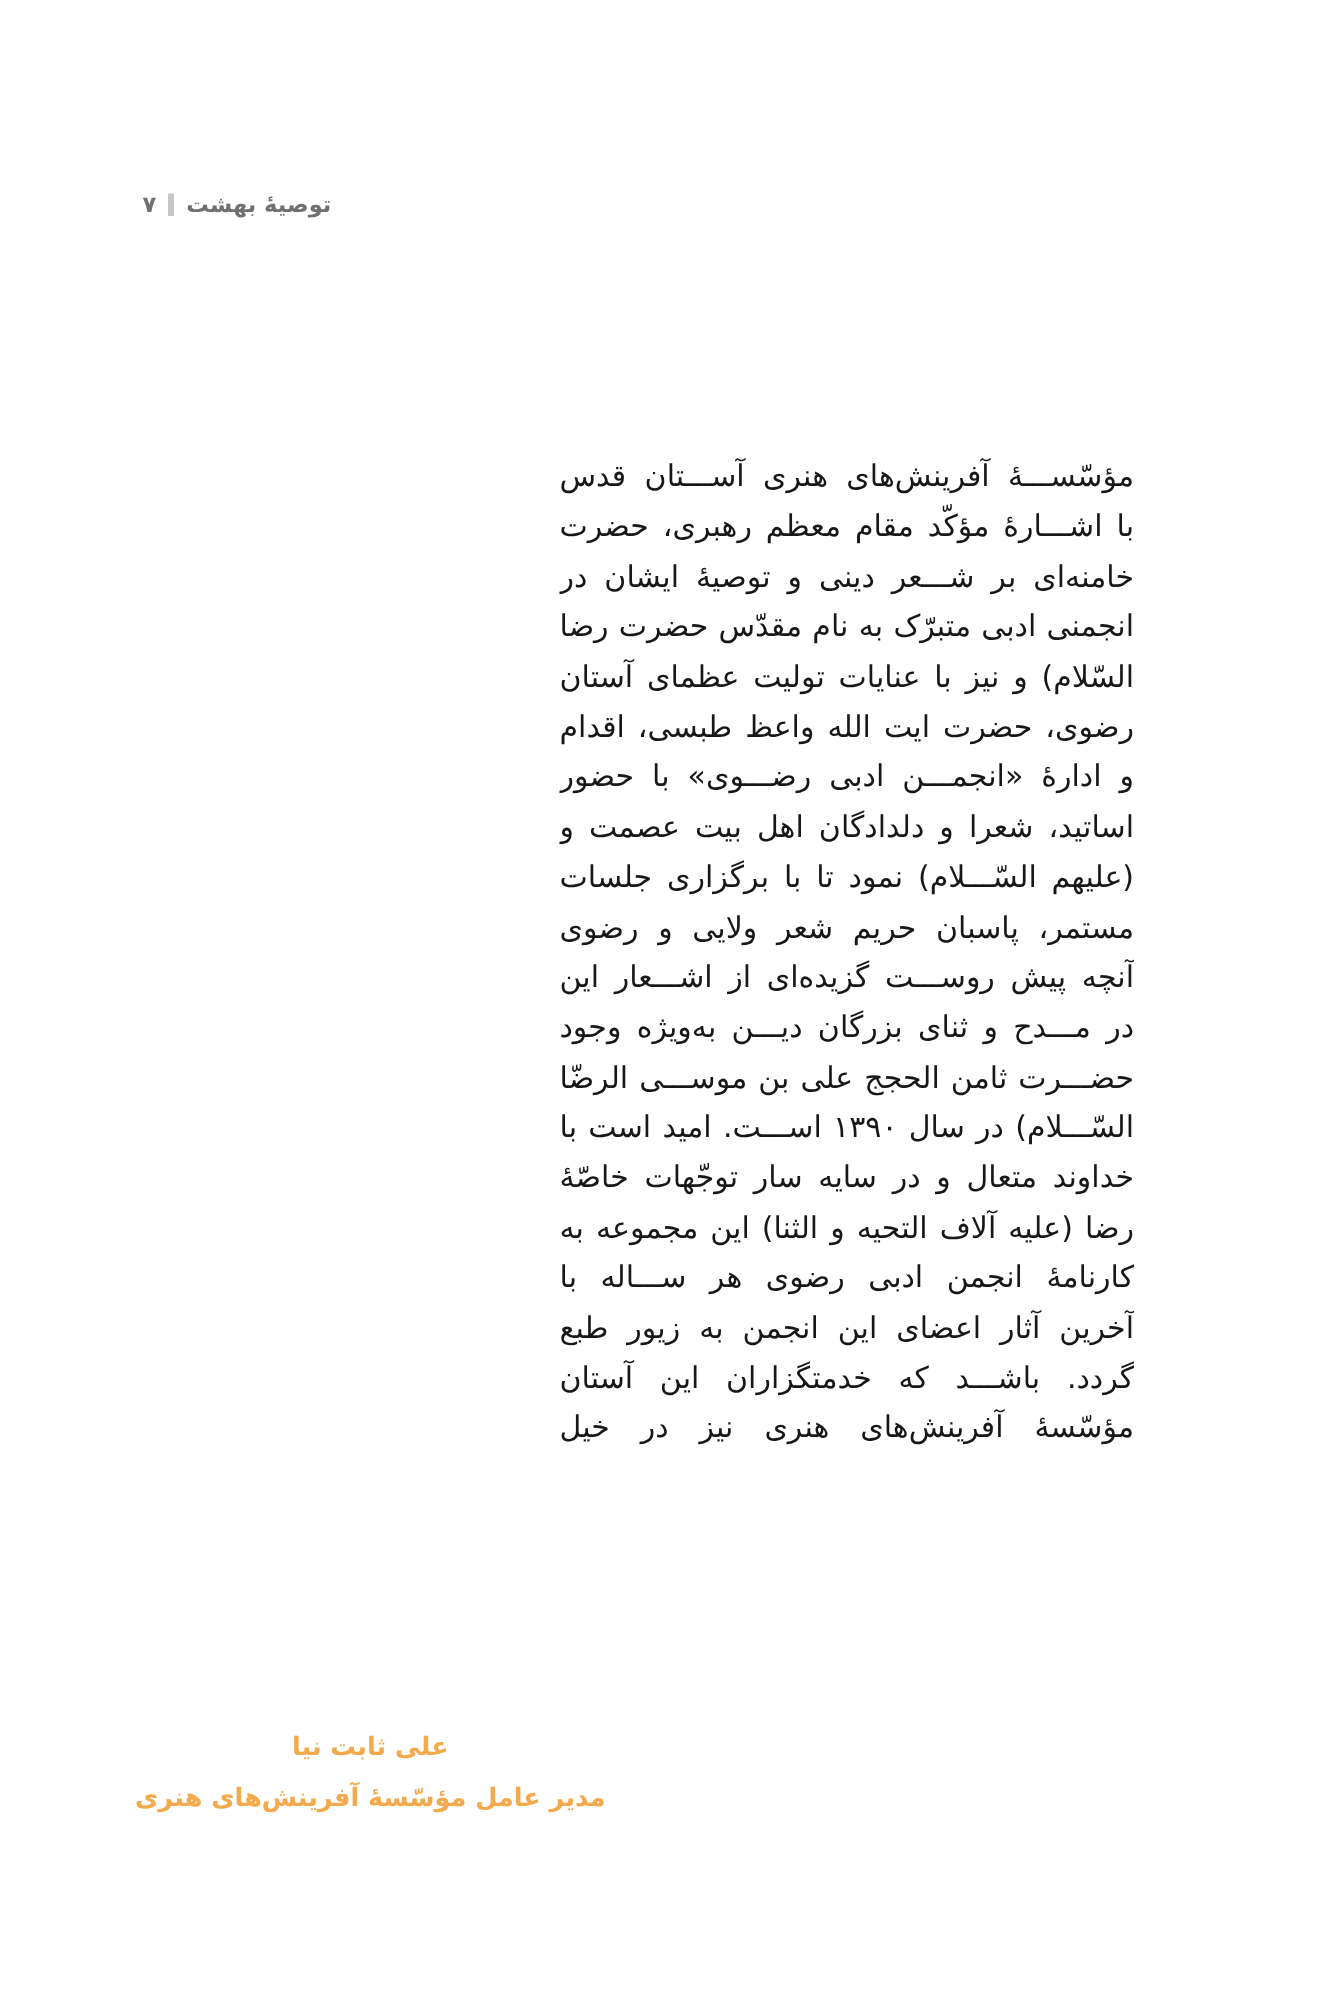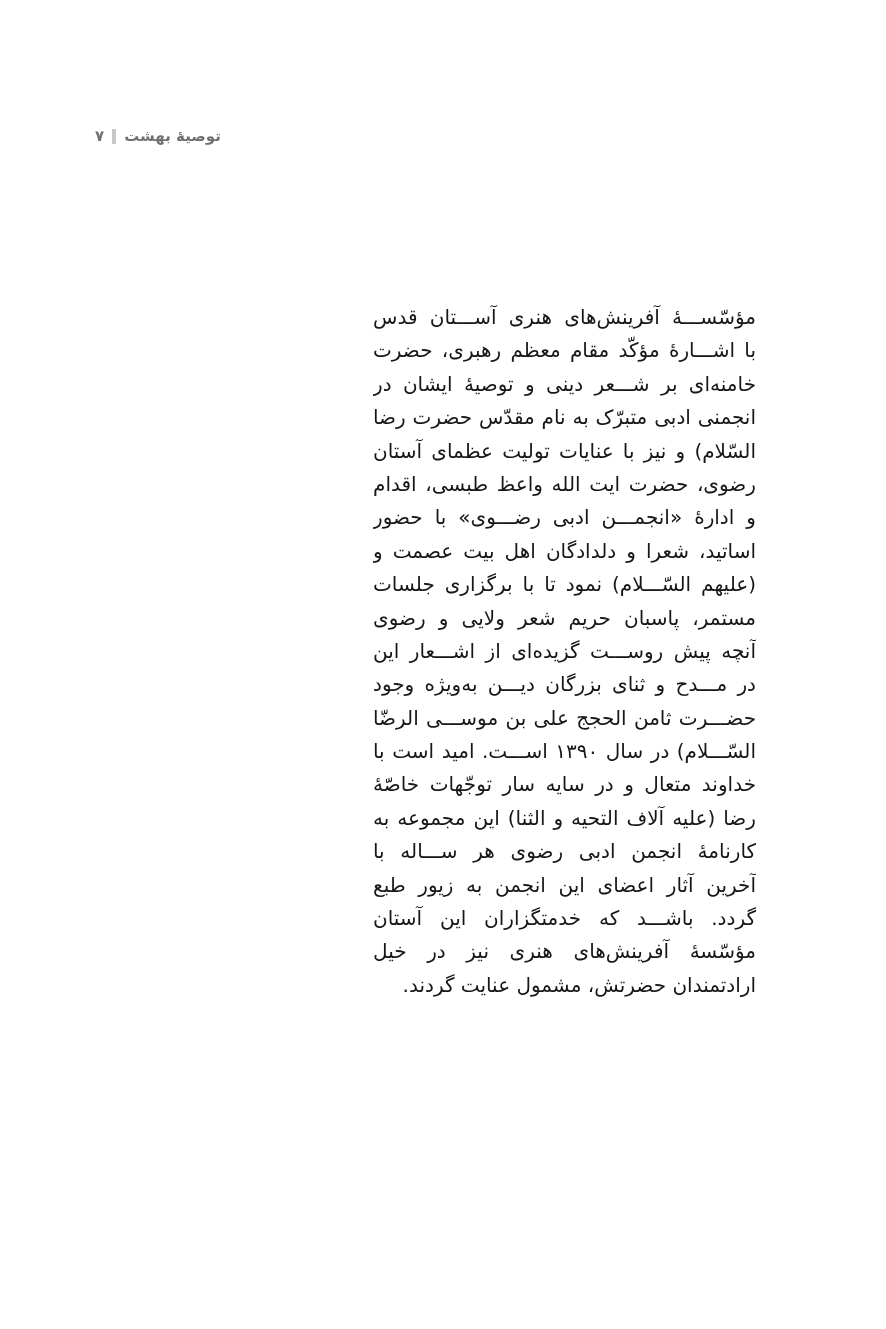--- a/index.html
+++ b/index.html
@@ -101,17 +101,20 @@
     <div class="line">آنچه پیش روســـت گزیده‌ای از اشـــعار این انجمن</div>
     <div class="line">در مـــدح و ثنای بزرگان دیـــن به‌ویژه وجود مقدّس</div>
     <div class="line">حضـــرت ثامن الحجج علی بن موســـی الرضّا (علیه</div>
     <div class="line">السّـــلام) در سال ۱۳۹۰ اســـت. امید است با الطاف</div>
     <div class="line">خداوند متعال و در سایه سار توجّهات خاصّۀ حضرت</div>
     <div class="line">رضا (علیه آلاف التحیه و الثنا) این مجموعه به عنوان</div>
     <div class="line">کارنامۀ انجمن ادبی رضوی هر ســـاله با شـــمولیت</div>
     <div class="line">آخرین آثار اعضای این انجمن به زیور طبع آراســـته</div>
     <div class="line">گردد. باشـــد که خدمتگزاران این آستان آسمانی در</div>
     <div class="line">مؤسّسۀ آفرینش‌های هنری نیز در خیل عاشقان و</div>
-    <div class="line para-end">ارادتمندان حضرتش، مشمول عنایت گردند.</div>
   </div>
 
+  <div class="signature">
+    <div class="sig-line">علی ثابت نیا</div>
+    <div class="sig-line">مدیر عامل مؤسّسۀ آفرینش‌های هنری</div>
+  </div>
 
 </div>
 
 </body></html>

